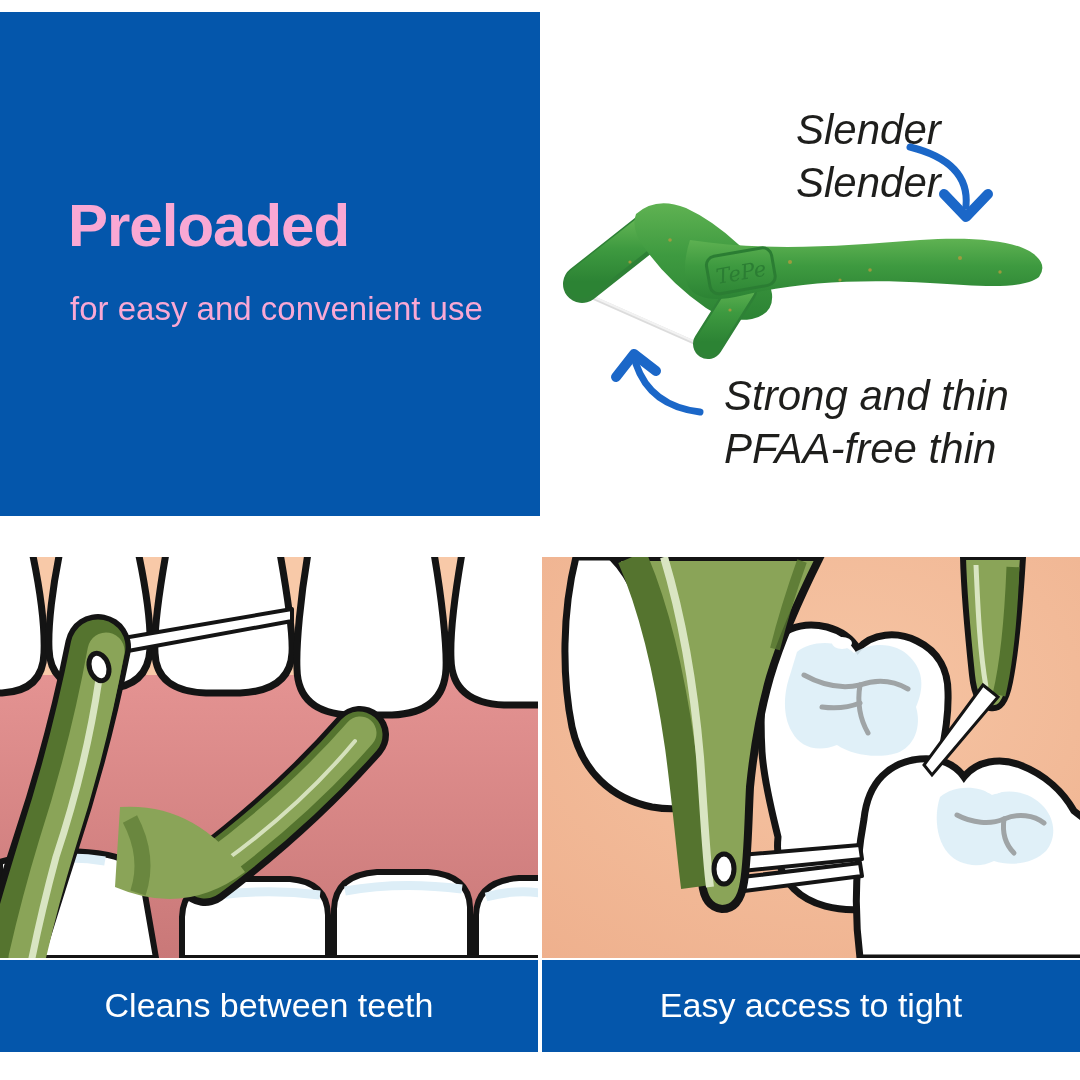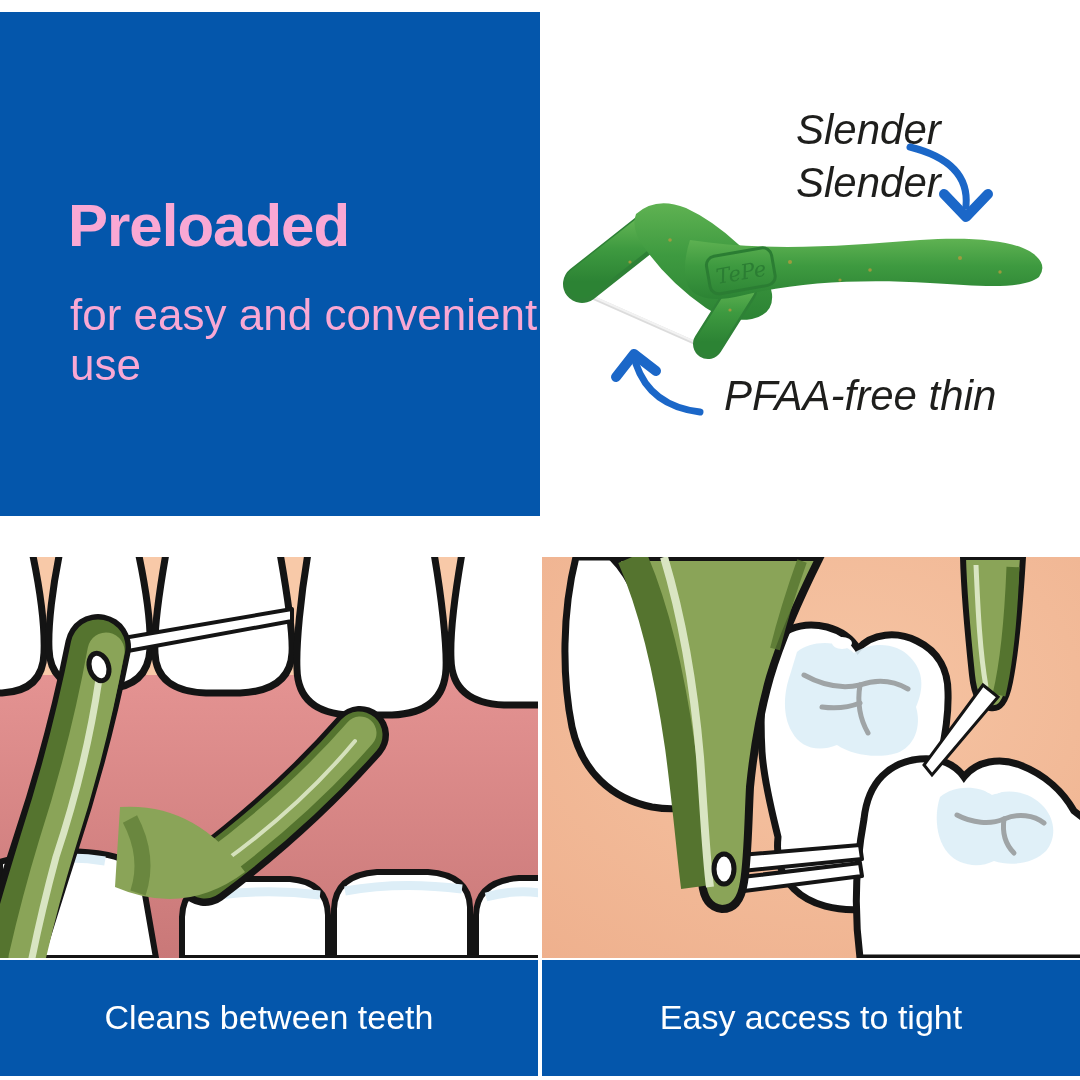--- a/index.html
+++ b/index.html
@@ -7,34 +7,34 @@
     position:relative;width:1080px;height:1080px;background:#ffffff;overflow:hidden;
     font-family:"Liberation Sans",sans-serif;
   }
   
   .panel-intro{
     position:absolute;left:0;top:0;width:540px;height:504px;background:#0456AB;color:#f9a8d4;margin-top:12px;
   }
   .intro-inner{position:absolute;left:68px;top:176px;}
   .intro-title{font-size:60px;font-weight:bold;line-height:1.26;letter-spacing:-1px;margin:0;}
   .intro-title span{display:block;}
-  .intro-sub{font-size:44px;font-weight:normal;margin:26px 0 0 2px;letter-spacing:0;}
+  .intro-sub{font-size:33px;font-weight:normal;margin:26px 0 0 2px;letter-spacing:0;}
   
   .panel-product{position:absolute;left:540px;top:0;width:540px;height:552px;background:#ffffff;}
   .annotation{position:absolute;color:#1E1E1C;font-size:42px;line-height:1.25;font-style:italic;}
   .ann-handle{left:256px;top:104px;}
   .ann-floss{left:184px;top:370px;}
   .product-svg,.arrow-svg,.illu-svg{position:absolute;left:0;top:0;}
   
   .panel-usage{position:absolute;top:557px;width:538px;height:523px;}
   .panel-usage.left{left:0;}
   .panel-usage.right{left:542px;border-radius:32px;}
   .illu-wrap{position:absolute;left:0;top:0;width:538px;height:401px;overflow:hidden;}
   .caption-bar{
-    position:absolute;left:0;top:403px;width:538px;height:116px;background:#0456AB;
+    position:absolute;left:0;top:403px;width:538px;height:92px;background:#0456AB;
     color:#fff;display:flex;align-items:center;justify-content:center;
     text-align:right;font-size:34px;line-height:1.28;
   }
 </style>
 </head>
 <body>
 
 <div class="canvas">
 
   <section class="panel-intro">
@@ -95,20 +95,21 @@
     <div class="annotation ann-handle">
       <div>Slender</div>
       <div>Slender</div>
     </div>
     <svg class="arrow-svg" width="540" height="552" viewBox="0 0 540 552">
       <path d="M 370 147 Q 430 162 426 206" fill="none" stroke="#1B67C8" stroke-width="7" stroke-linecap="round"></path>
       <path d="M 404 194 L 426 217 L 448 194" fill="none" stroke="#1B67C8" stroke-width="10" stroke-linecap="round" stroke-linejoin="round"></path>
     </svg>
 
     <div class="annotation ann-floss">
+      <div>Strong and thin</div>
       <div>PFAA-free thin</div>
     </div>
     <svg class="arrow-svg" width="540" height="552" viewBox="0 0 540 552">
       <path d="M 160 412 Q 110 406 96 364" fill="none" stroke="#1B67C8" stroke-width="7" stroke-linecap="round"></path>
       <path d="M 76 377 L 94 354 L 116 371" fill="none" stroke="#1B67C8" stroke-width="10" stroke-linecap="round" stroke-linejoin="round"></path>
     </svg>
   </section>
 
   <section class="panel-usage left">
     <div class="illu-wrap">

